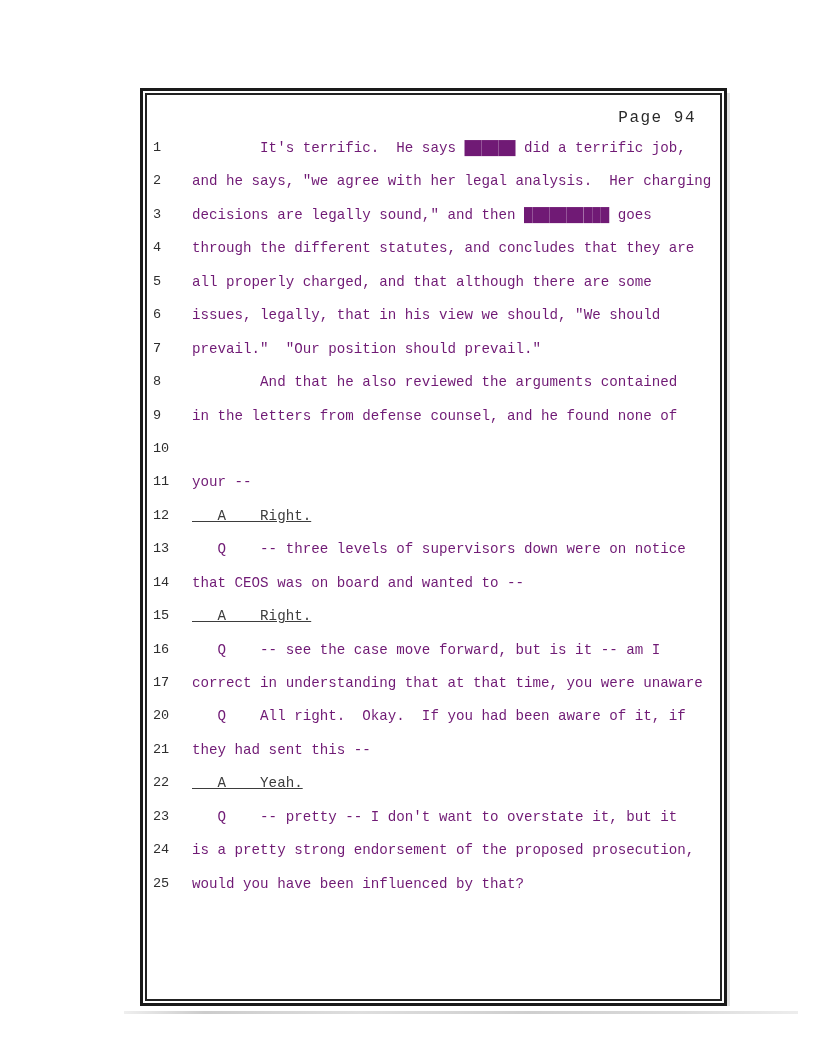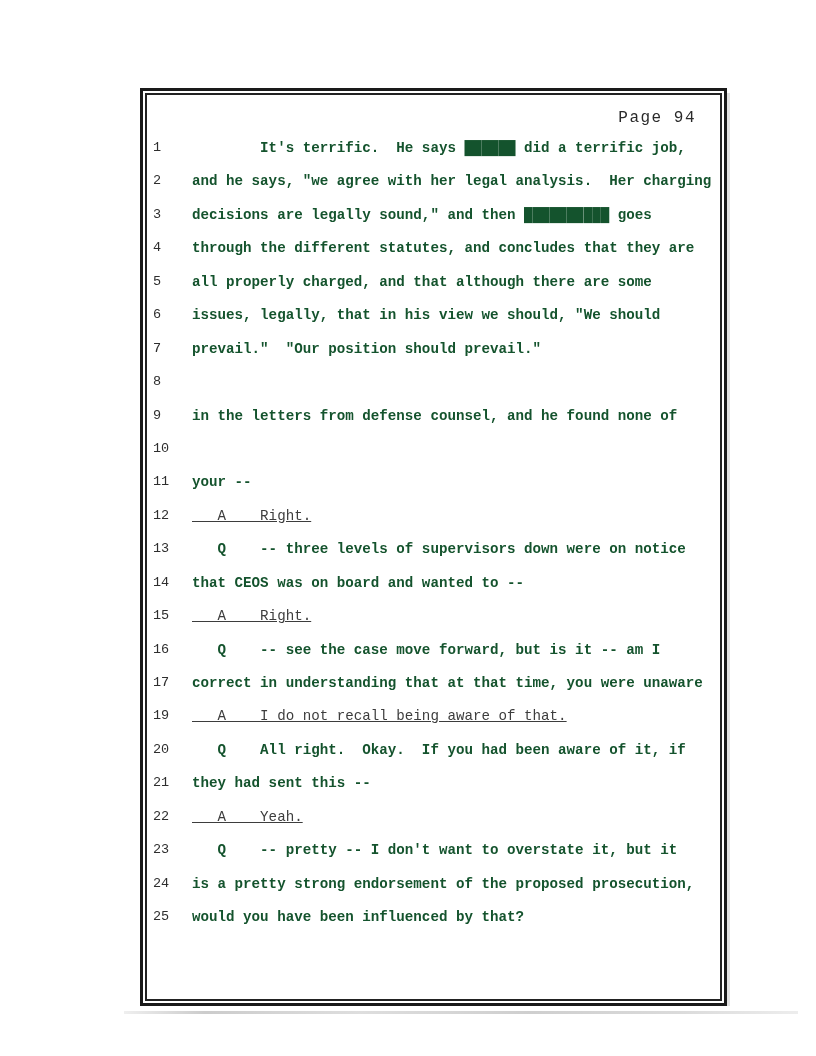--- a/index.html
+++ b/index.html
@@ -57,22 +57,22 @@
   .num {
     flex: 0 0 39px;
     padding-left: 6px;
     font-size: 13.5px;
     font-weight: 400;
     color: #2e2e2e;
     line-height: 1.1;
   }
   .txt {
     font-size: 14.2px;
-    font-weight: 700;
-    color: #14532d;
+    font-weight: 400;
+    color: #701a75;
     line-height: 1.1;
     white-space: pre;
   }
   .txt.light {
     font-weight: 400;
     color: #3d3d3d;
     text-decoration: underline;
   }
   
   .scan-streak-bottom {
@@ -134,20 +134,21 @@
     <span class="txt">issues, legally, that in his view we should, "We should</span>
   </div>
 
   <div class="line">
     <span class="num">7</span>
     <span class="txt">prevail."  "Our position should prevail."</span>
   </div>
 
   <div class="line">
     <span class="num">8</span>
+    <span class="txt">        And that he also reviewed the arguments contained</span>
   </div>
 
   <div class="line">
     <span class="num">9</span>
     <span class="txt">in the letters from defense counsel, and he found none of</span>
   </div>
 
   <div class="line">
     <span class="num">10</span>
   </div>
@@ -181,24 +182,20 @@
     <span class="num">16</span>
     <span class="txt">   Q    -- see the case move forward, but is it -- am I</span>
   </div>
 
   <div class="line">
     <span class="num">17</span>
     <span class="txt">correct in understanding that at that time, you were unaware</span>
   </div>
 
 
-  <div class="line">
-    <span class="num">19</span>
-    <span class="txt light">   A    I do not recall being aware of that.</span>
-  </div>
 
   <div class="line">
     <span class="num">20</span>
     <span class="txt">   Q    All right.  Okay.  If you had been aware of it, if</span>
   </div>
 
   <div class="line">
     <span class="num">21</span>
     <span class="txt">they had sent this --</span>
   </div>

